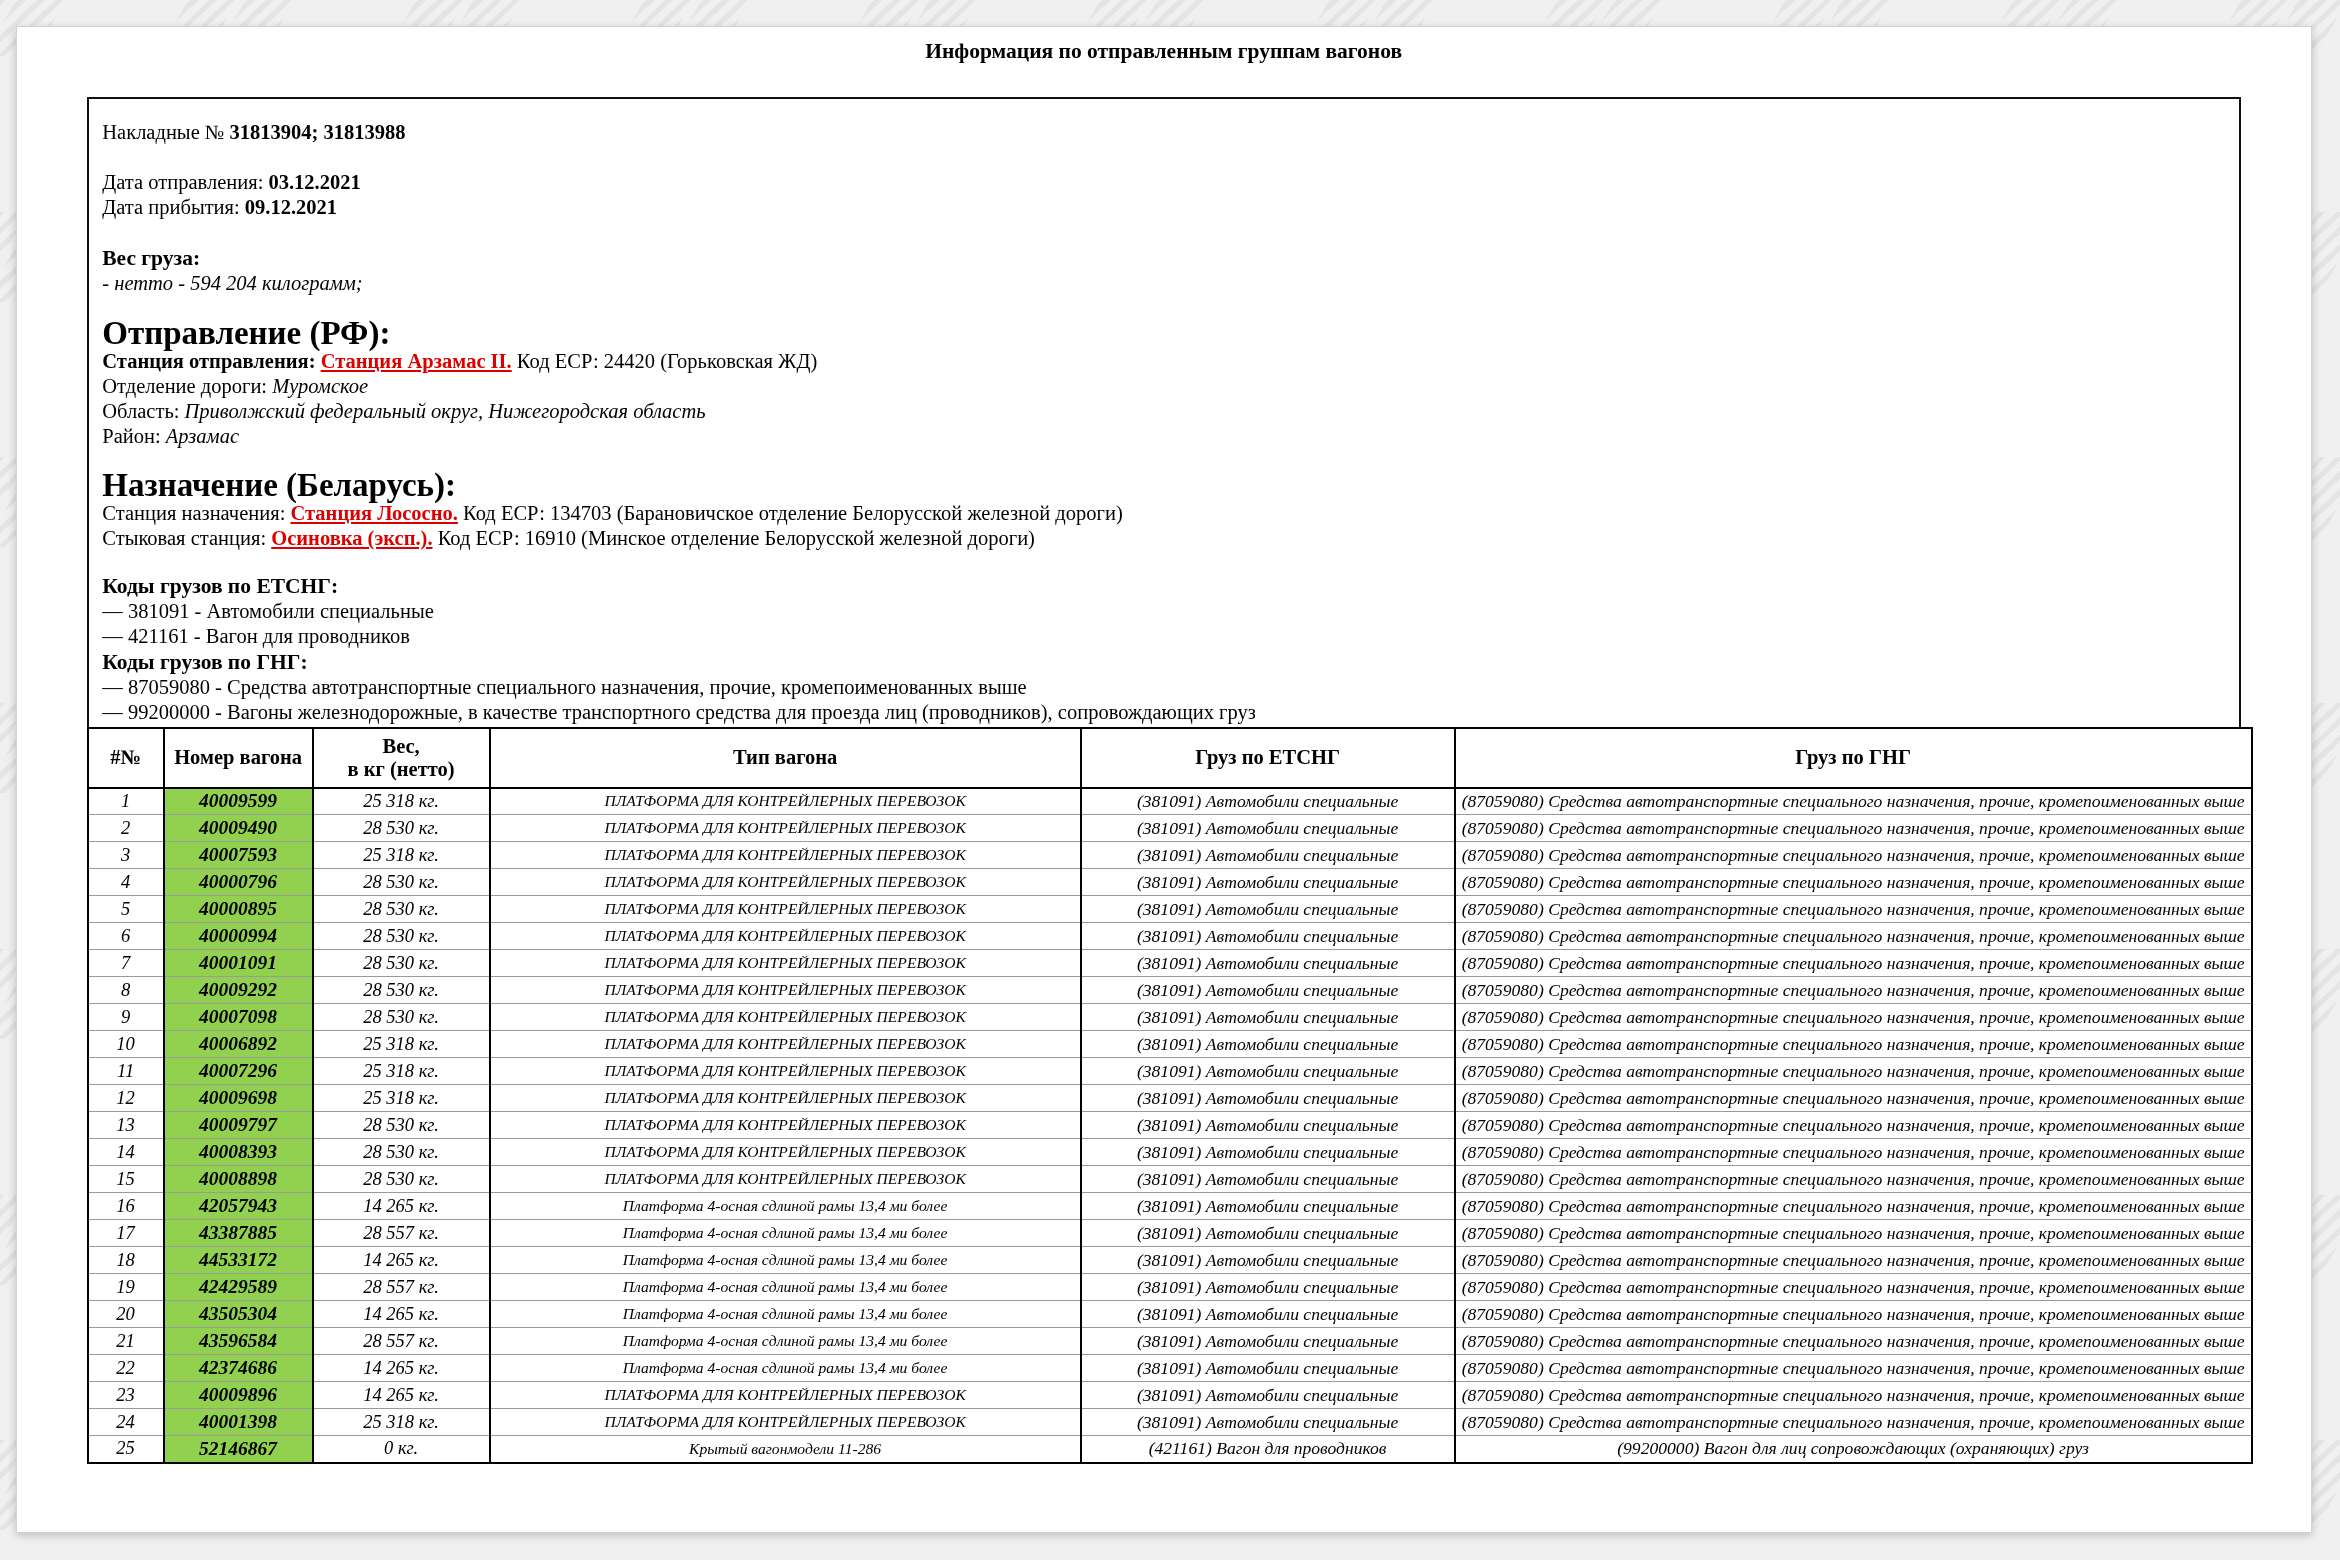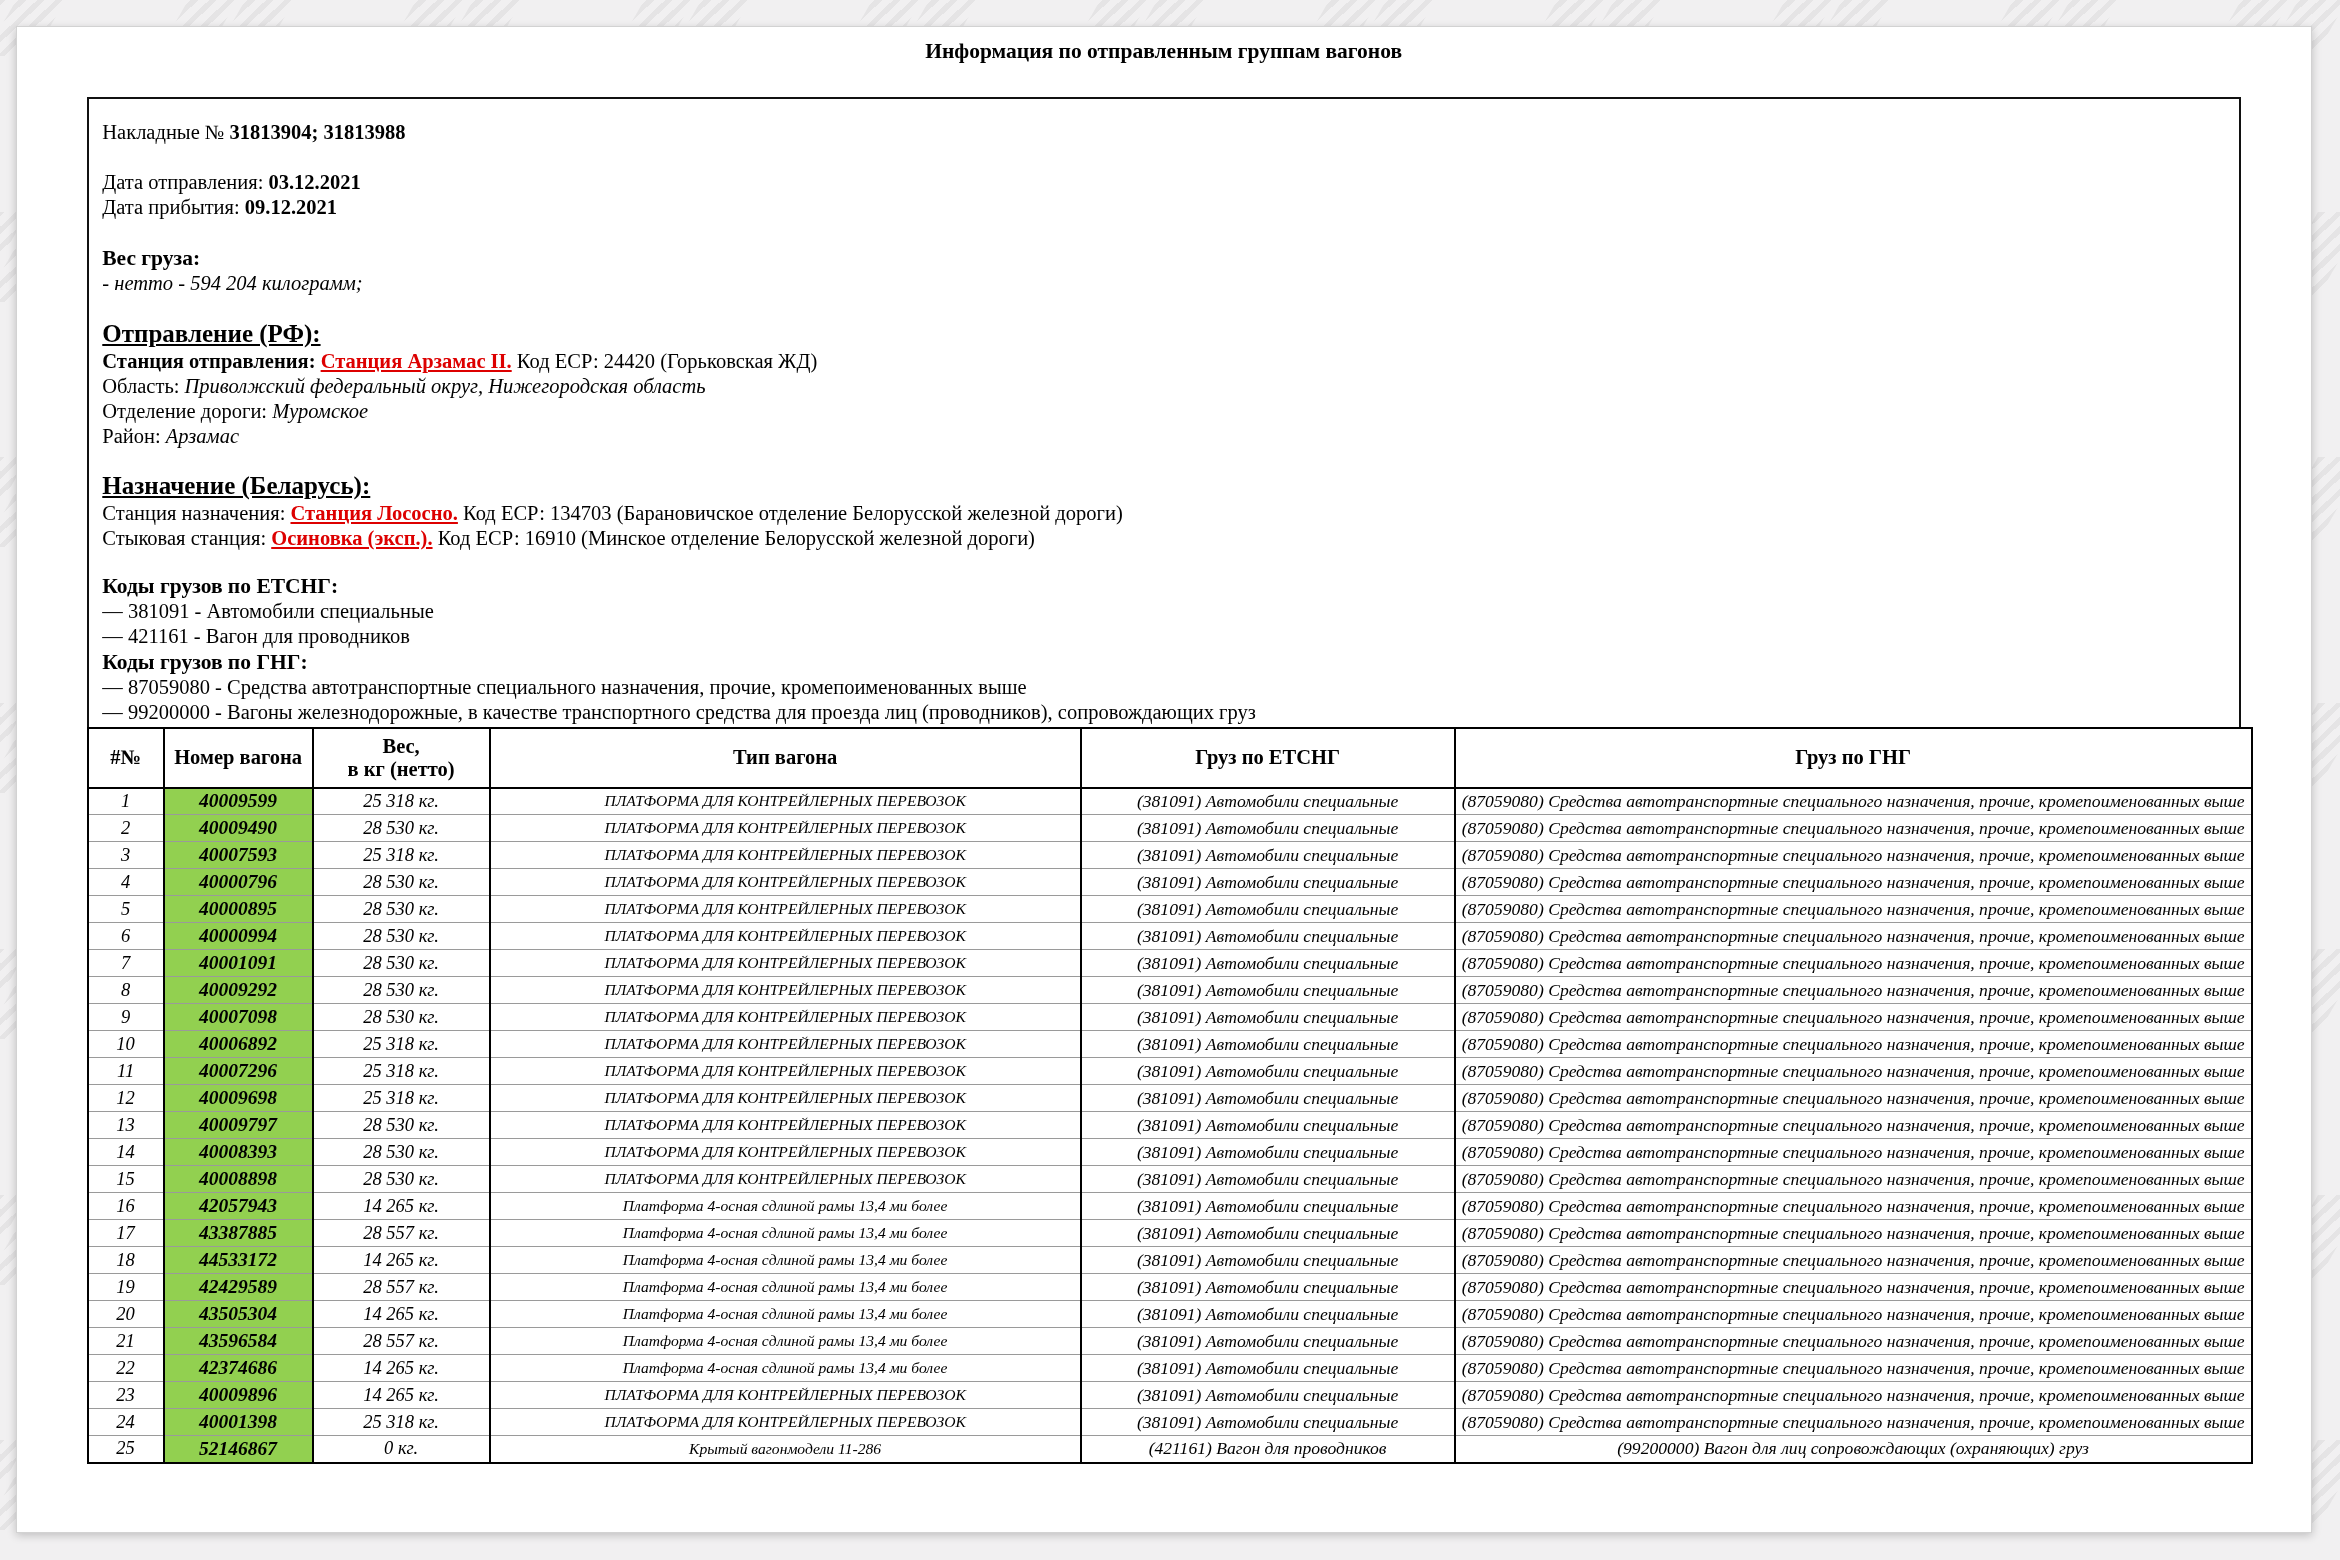--- a/index.html
+++ b/index.html
@@ -22,21 +22,21 @@
     font-weight:bold; font-size:21.5px; }
 
   .content { margin:0 70px; }
 
   .info-box { margin-top:33px; border:2px solid #111; border-bottom:none;
     height:630px; padding:11.7px 13.7px 0 13.7px; overflow:hidden; }
 
   .line { font-size:20.5px; line-height:25px; }
   .b { font-weight:bold; }
   .i { font-style:italic; }
-  .h-big { font-size:25px; font-weight:bold; line-height:31px;text-decoration:underline; }
+  .h-big { font-size:33px; font-weight:bold; line-height:31px; }
   .h-med { font-size:21.5px; font-weight:bold; line-height:26px; }
   .mt-s { margin-top:9.8px; } .mt-m { margin-top:21.5px; } .mt-l { margin-top:25px; }
   .red-link { color:#dd0000; font-weight:bold; text-decoration:underline; cursor:pointer; }
 
   
   table.wagons { width:100%; border-collapse:collapse; table-layout:fixed;
     border:2.9px solid #000; }
   .wagons th { border:2px solid #000; border-bottom:2.9px solid #000;
     font-size:20.5px; font-weight:bold; text-align:center; vertical-align:middle;
     height:60px; white-space:pre-line; background:#fff; }
@@ -159,26 +159,26 @@
       <div class="h-med mt-l">Вес груза:</div>
       <div class="line i">- нетто - 594 204 килограмм;</div>
 
       <div class="h-big mt-m">Отправление (РФ):</div>
       <div class="line">
         <span class="b">Станция отправления:</span>
         <span class="red-link">Станция Арзамас II.</span>
         <span>Код ЕСР: 24420 (Горьковская ЖД)</span>
       </div>
       <div class="line">
+        <span>Отделение дороги:</span>
+        <span class="i">Муромское</span>
+      </div>
+      <div class="line">
         <span>Область:</span>
         <span class="i">Приволжский федеральный округ, Нижегородская область</span>
-      </div>
-      <div class="line">
-        <span>Отделение дороги:</span>
-        <span class="i">Муромское</span>
       </div>
       <div class="line">
         <span>Район:</span>
         <span class="i">Арзамас</span>
       </div>
 
       <div class="h-big mt-m">Назначение (Беларусь):</div>
       <div class="line">
         <span>Станция назначения:</span>
         <span class="red-link">Станция Лососно.</span>

